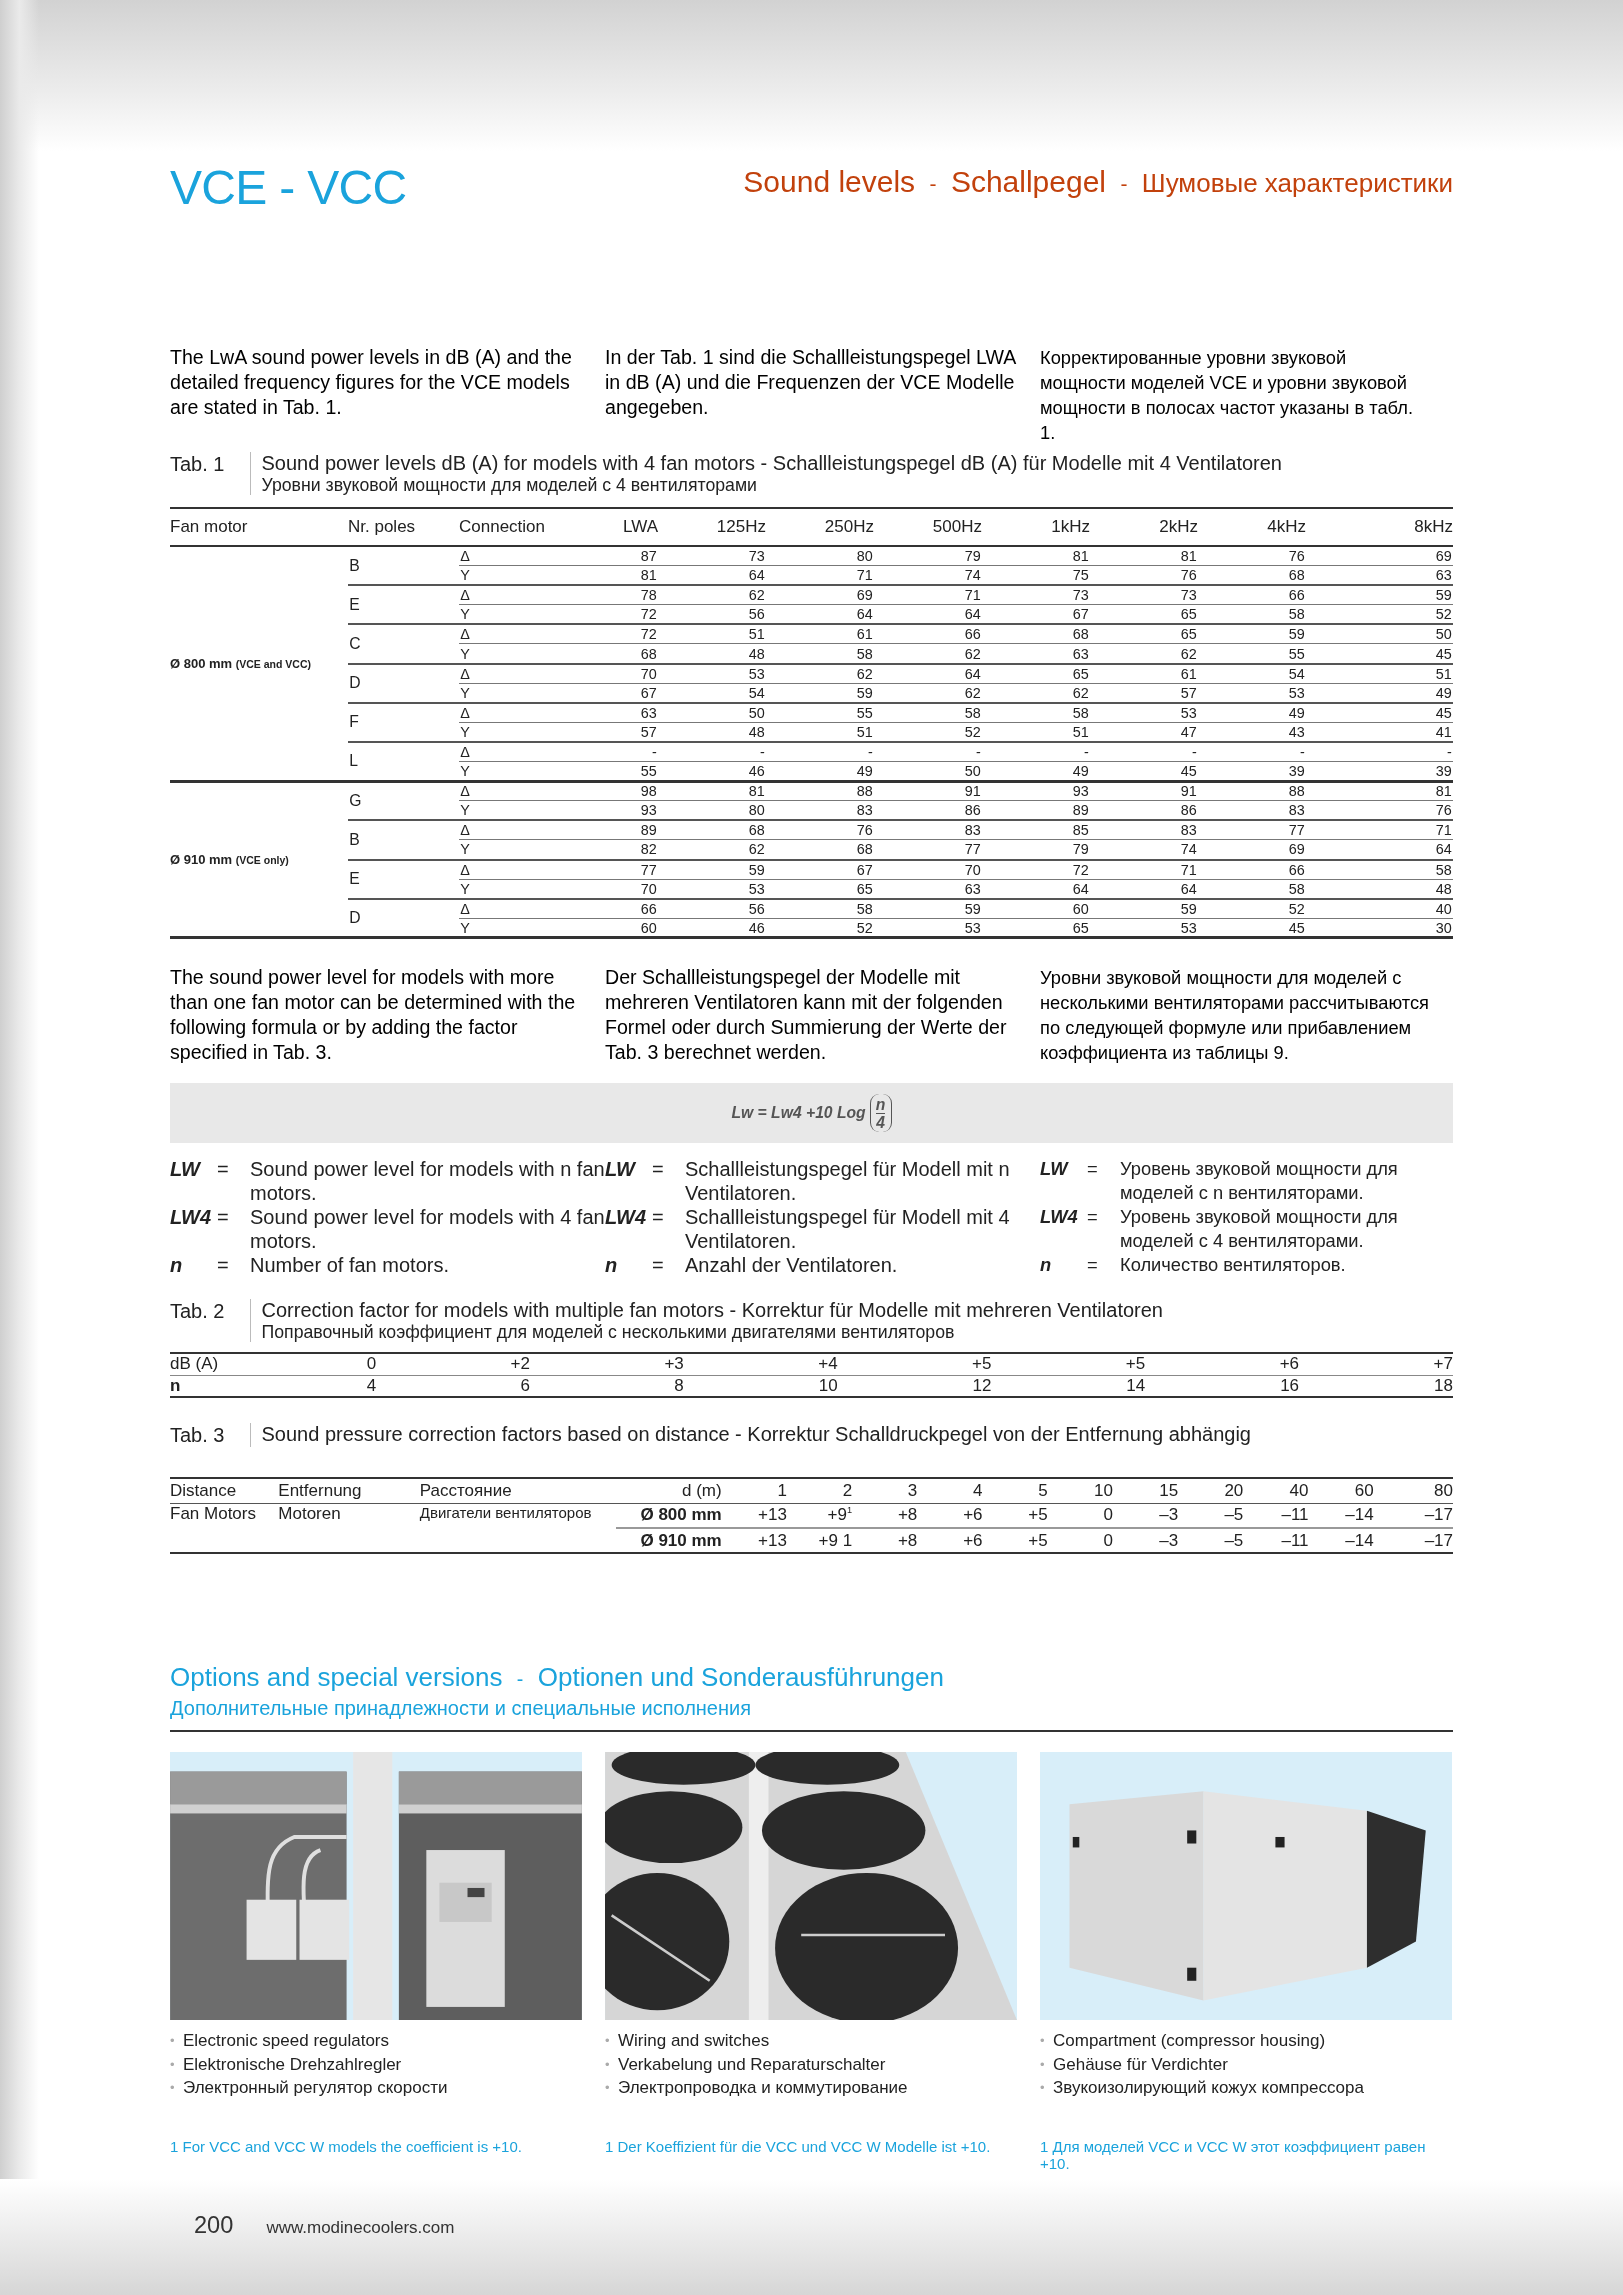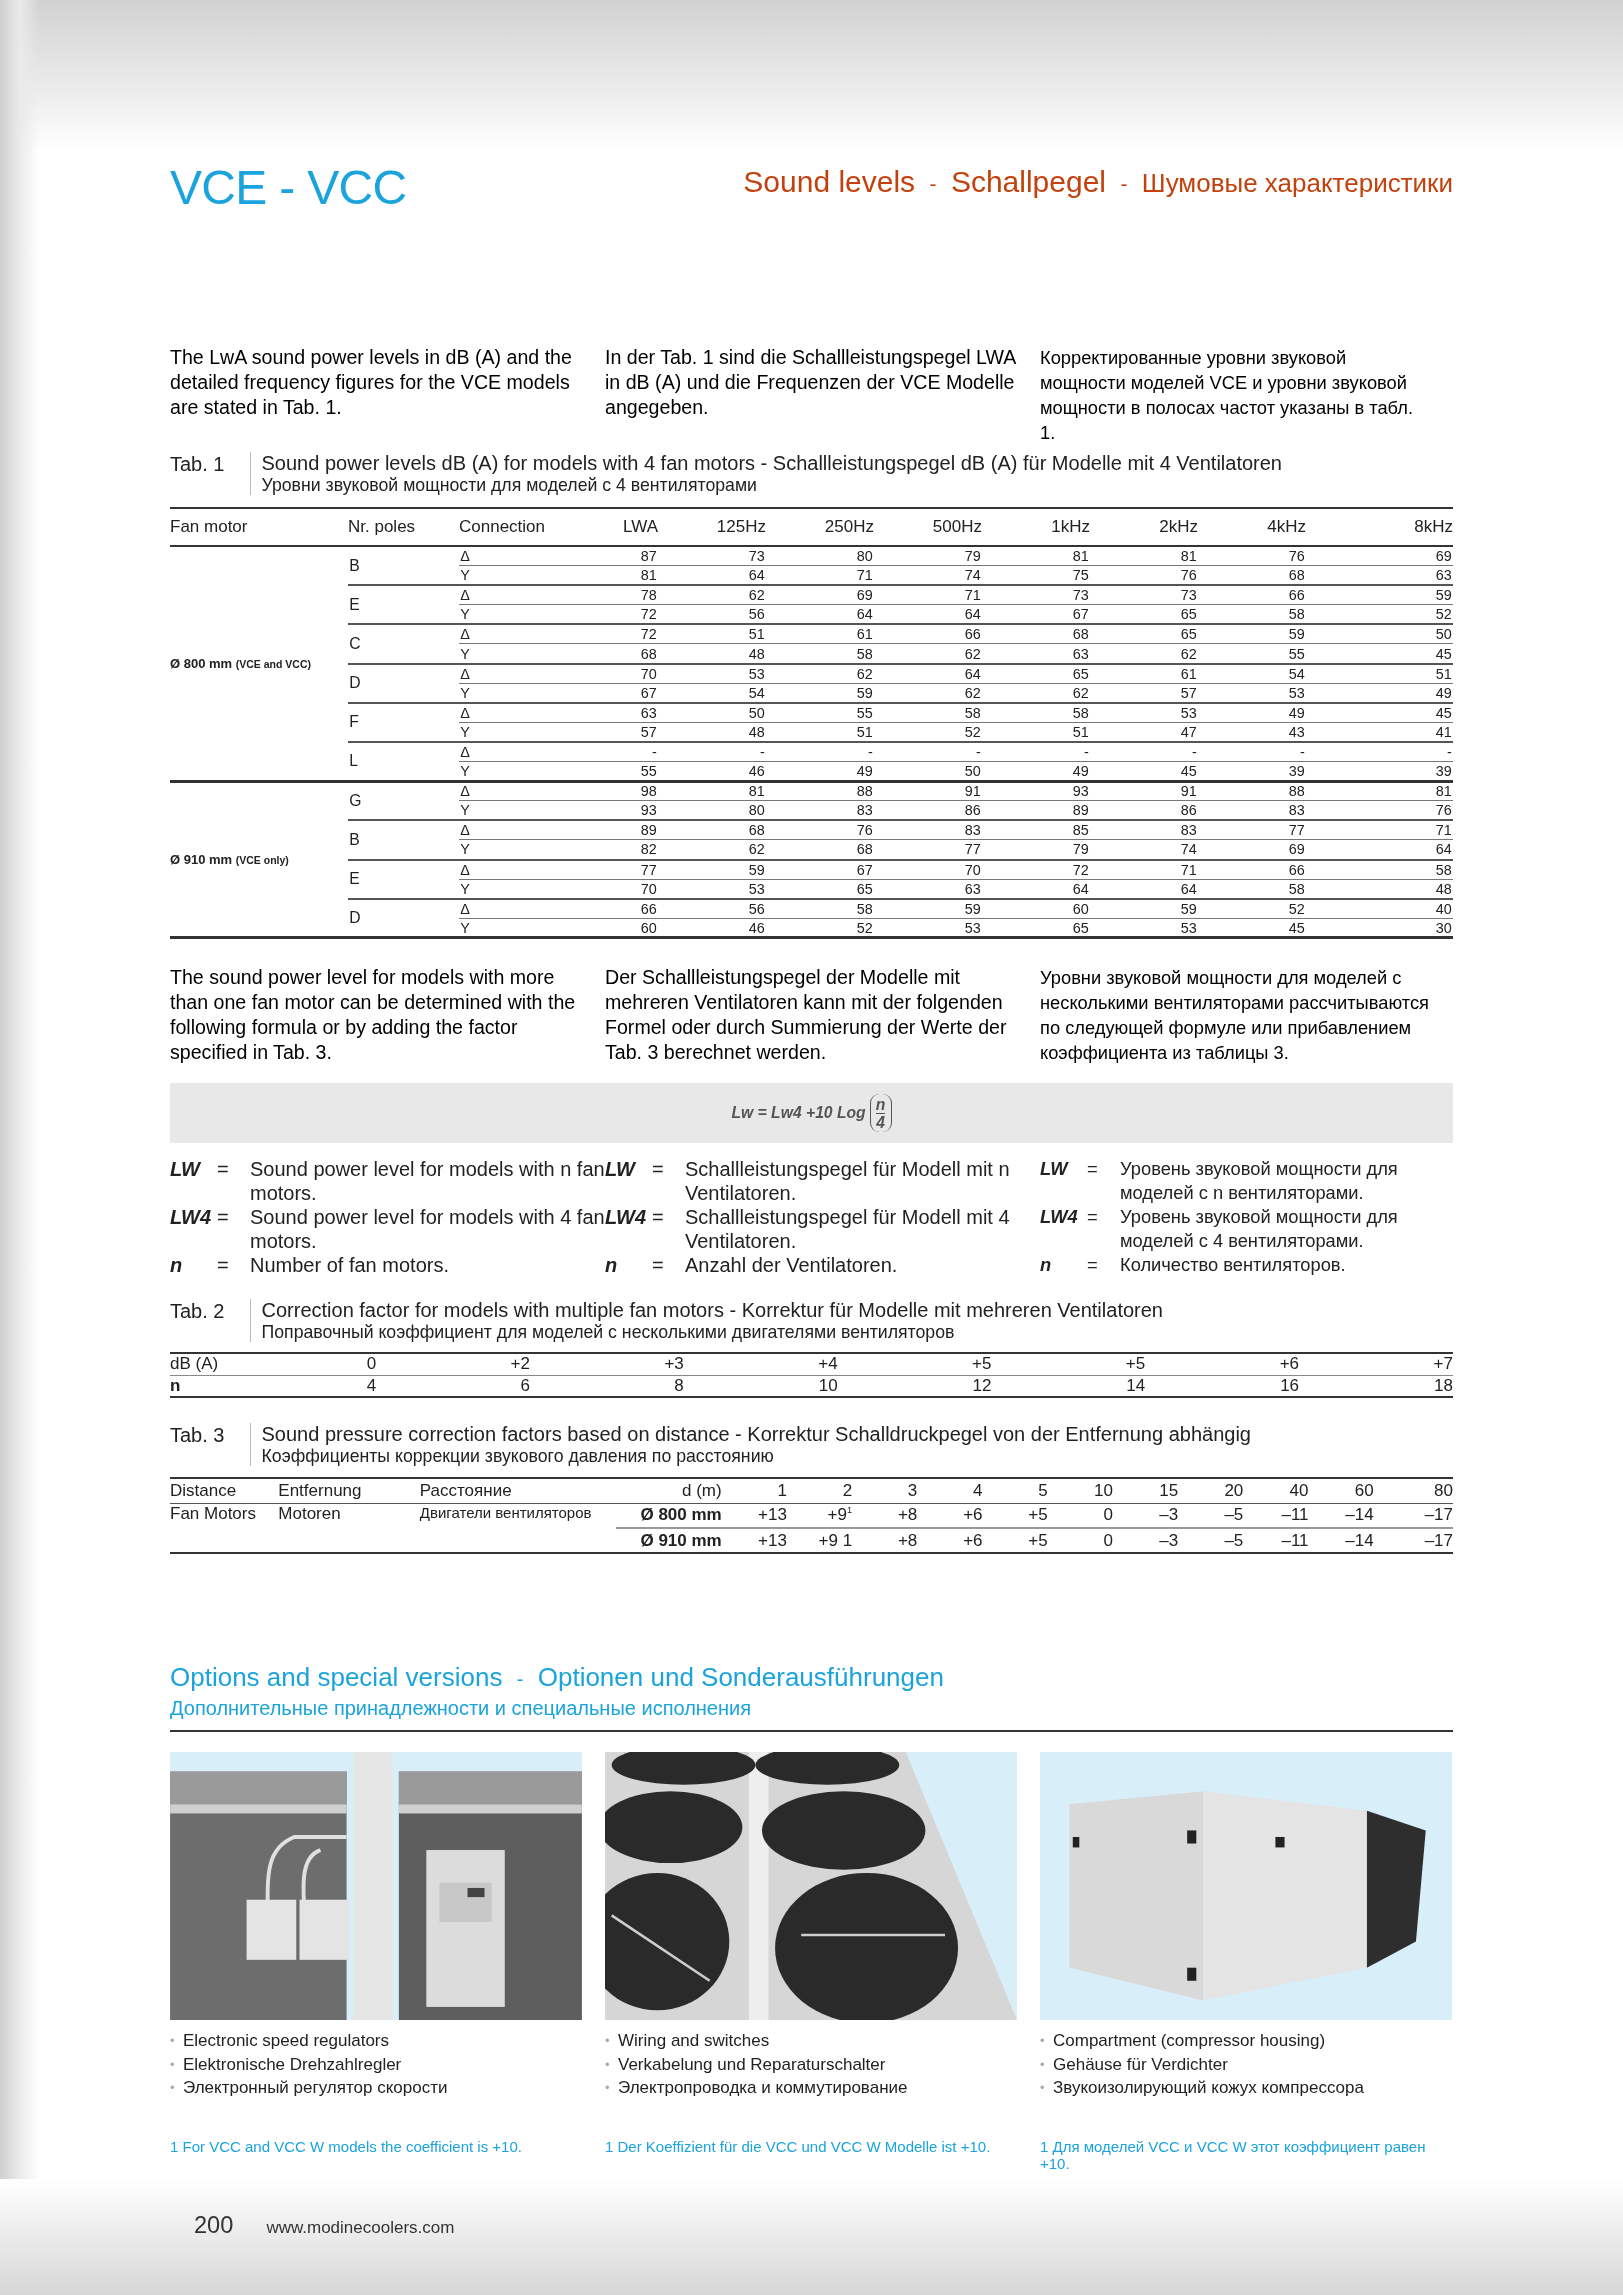--- a/index.html
+++ b/index.html
@@ -416,21 +416,21 @@
         <td class="num c">53</td>
         <td class="num c">45</td>
         <td class="num c">30</td>
       </tr>
     </tbody>
 </table>
 
 <div class="cols3" style="top:965px;">
   <p class="para">The sound power level for models with more than one fan motor can be determined with the following formula or by adding the factor specified in Tab. 3.</p>
   <p class="para">Der Schallleistungspegel der Modelle mit mehreren Ventilatoren kann mit der folgenden Formel oder durch Summierung der Werte der Tab. 3 berechnet werden.</p>
-  <p class="para ru">Уровни звуковой мощности для моделей с несколькими вентиляторами рассчитываются по следующей формуле или прибавлением коэффициента из таблицы 3.</p>
+  <p class="para ru">Уровни звуковой мощности для моделей с несколькими вентиляторами рассчитываются по следующей формуле или прибавлением коэффициента из таблицы 9.</p>
 </div>
 
 <div class="formula">
   <span>Lw = Lw4 +10 Log</span>
   <span class="frac">
     <span>n</span>
     <span class="bar"></span>
     <span>4</span>
   </span>
 </div>
@@ -521,21 +521,20 @@
     <td>16</td>
     <td>18</td>
   </tr>
 </tbody>
   </table>
 
 <div class="tabcap" style="top:1423px;">
   <div class="lbl">Tab. 3</div>
   <div class="body">
     <div class="l1">Sound pressure correction factors based on distance  -  Korrektur Schalldruckpegel von der Entfernung abhängig</div>
-    <div class="l2">Коэффициенты коррекции звукового давления по расстоянию</div>
   </div>
 </div>
 
 <table class="t3">
   <colgroup>
     <col style="width:108px">
       <col style="width:141px">
       <col style="width:196px">
       <col style="width:105px">
     <col style="width:65px">

